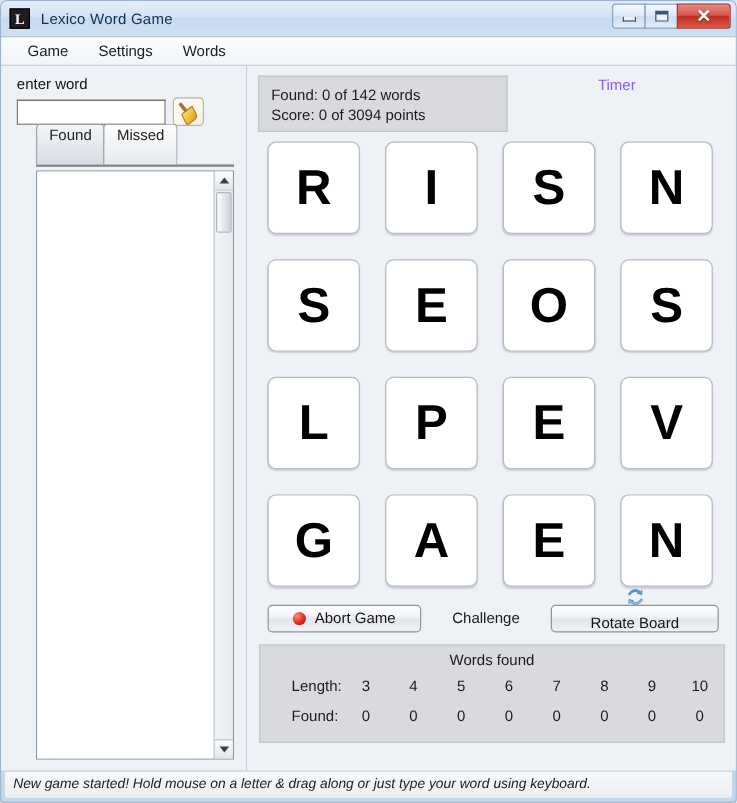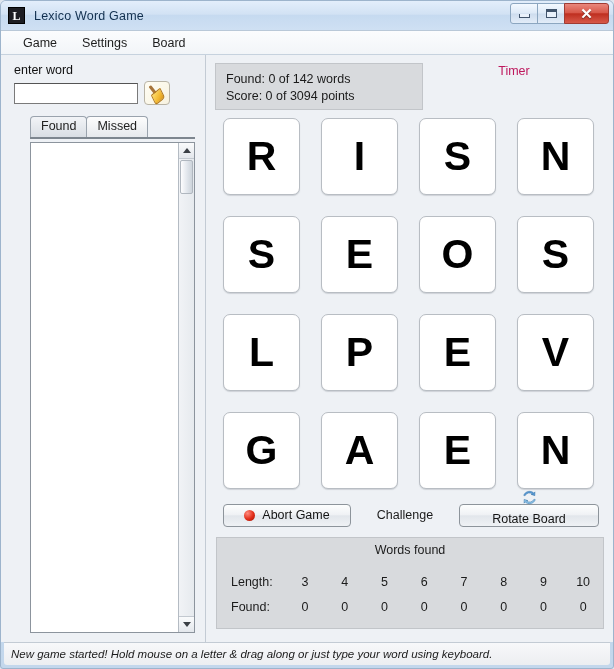--- a/index.html
+++ b/index.html
@@ -184,21 +184,21 @@
   #tabs {
     display: flex;
     align-items: flex-end;
     height: 21px;
     padding-left: 16px;
     position: relative;
     z-index: 2;
   }
   .tab {
     font-size: 12.5px;
-    padding: 2px 10px 3px 10px;
+    padding: 2px 10px 16px 10px;
     border: 1px solid #9aa3ad;
     border-bottom: none;
     border-radius: 4px 4px 0 0;
     background: linear-gradient(to bottom, #fdfdfd 0%, #e6e9ed 100%);
     color: #222;
     margin-right: -1px;
     cursor: default;
     line-height: 15px;
   }
   .tab.active {
@@ -300,21 +300,21 @@
   }
   #timer-box {
     flex: 1 1 auto;
     display: flex;
     flex-direction: column;
     align-items: center;
     padding-top: 1px;
   }
   #timer-label {
     font-size: 12.5px;
-    color: #be185d;
+    color: #8b5cf6;
     margin-bottom: 4px;
   }
   #timer-bar {
     width: 152px; height: 19px;
     border: 1px solid #9aa0a6;
     background: linear-gradient(to bottom, #f6f7f8 0%, #e7e9eb 100%);
     position: relative;
     overflow: hidden;
     display: flex;
     align-items: center;
@@ -413,32 +413,32 @@
     flex: 0 0 auto;
     margin: 3px 1px 0 1px;
     background: #d8dadd;
     border: 1px solid #c2c5c9;
     padding: 5px 0 9px 0;
   }
   #wf-title {
     text-align: center;
     font-size: 12.5px;
     color: #1b1b1b;
-    margin-bottom: 12px;
+    margin-bottom: 2px;
   }
   .wf-row {
     display: flex;
     align-items: center;
     font-size: 12.5px;
     color: #1b1b1b;
     height: 25px;
   }
   .wf-head {
     width: 68px;
-    padding-left: 14px;
+    padding-left: 26px;
     flex: 0 0 68px;
     white-space: nowrap;
   }
   .wf-cell {
     flex: 1 1 0;
     text-align: center;
   }
 
   
   #statusbar {
@@ -477,21 +477,21 @@
       </div>
       <div class="winbtn close">
         <span class="glyph-close">✕</span>
       </div>
     </div>
   </div>
 
   <div id="menubar">
     <div class="menu-item">Game</div>
     <div class="menu-item">Settings</div>
-    <div class="menu-item">Board</div>
+    <div class="menu-item">Words</div>
   </div>
 
   <div id="content">
 
     <div id="left">
       <div id="enter-word-label">enter word</div>
       <div id="entry-row">
         <input id="word-input" type="text" value="" placeholder="" style="">
         <div id="clear-icon">
           <span class="handle"></span>

